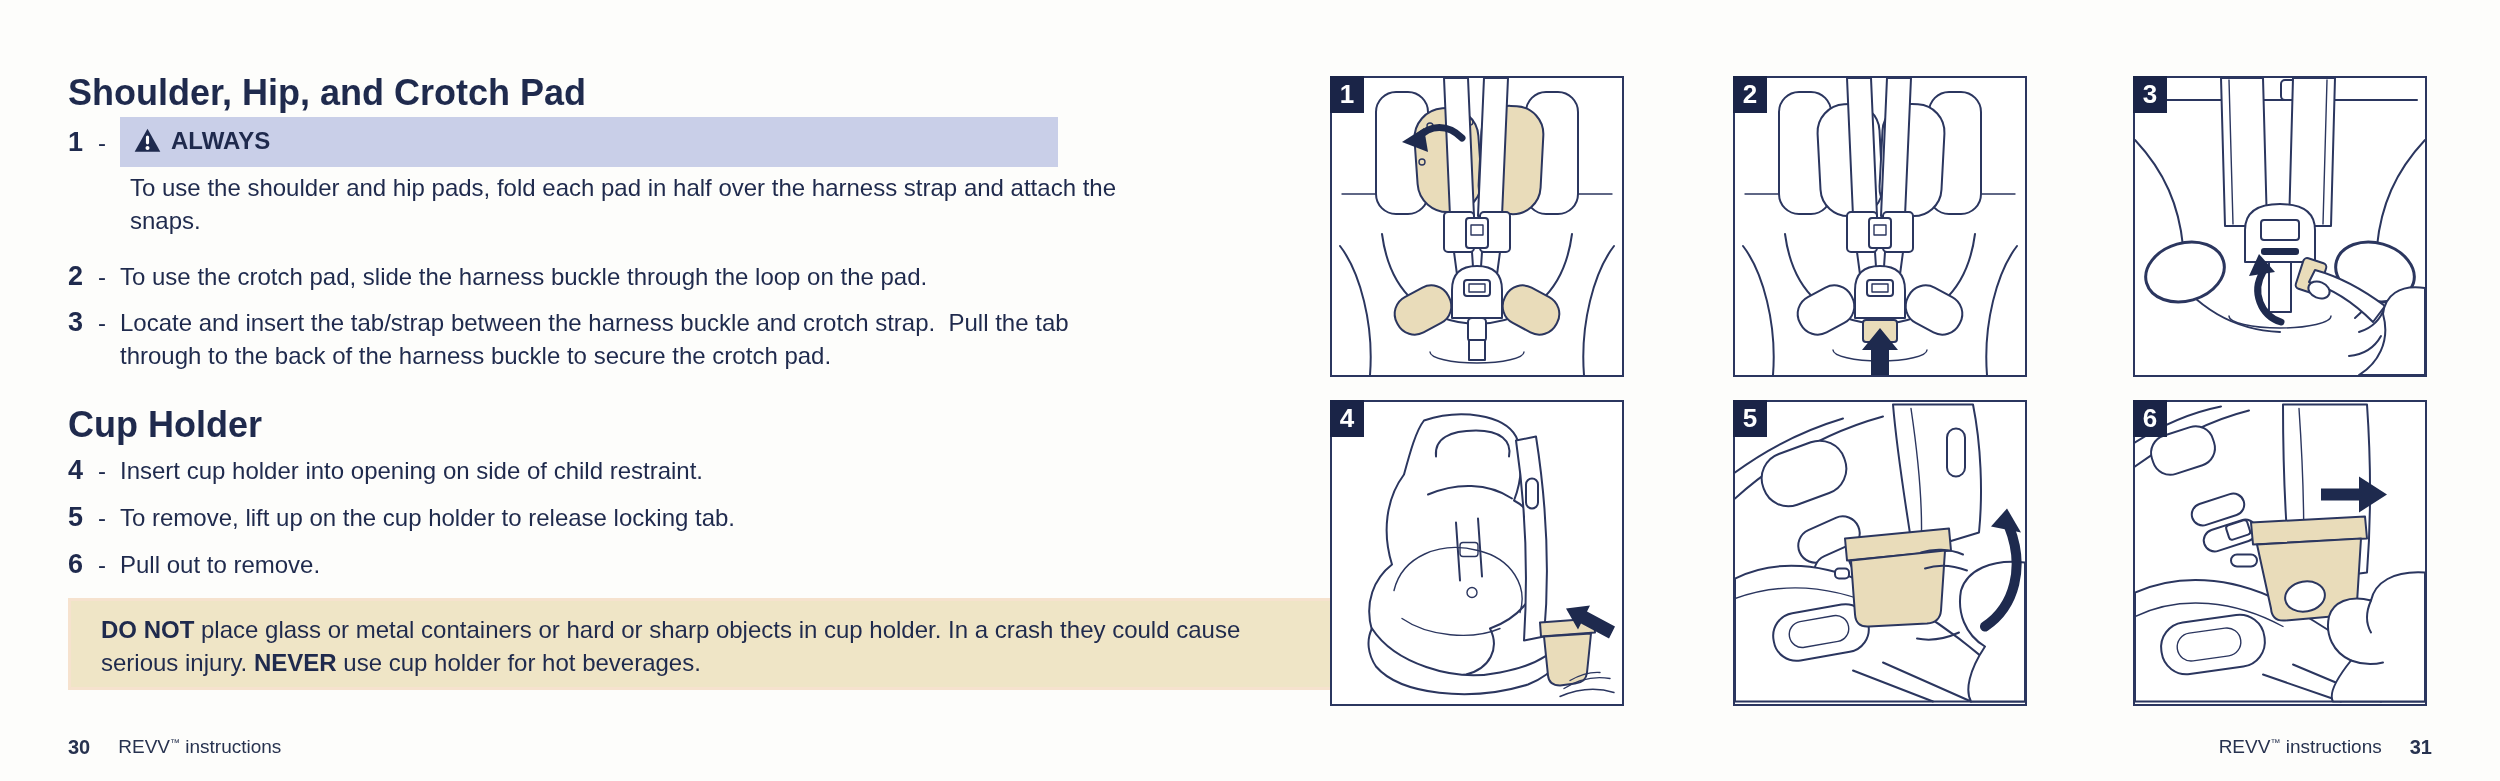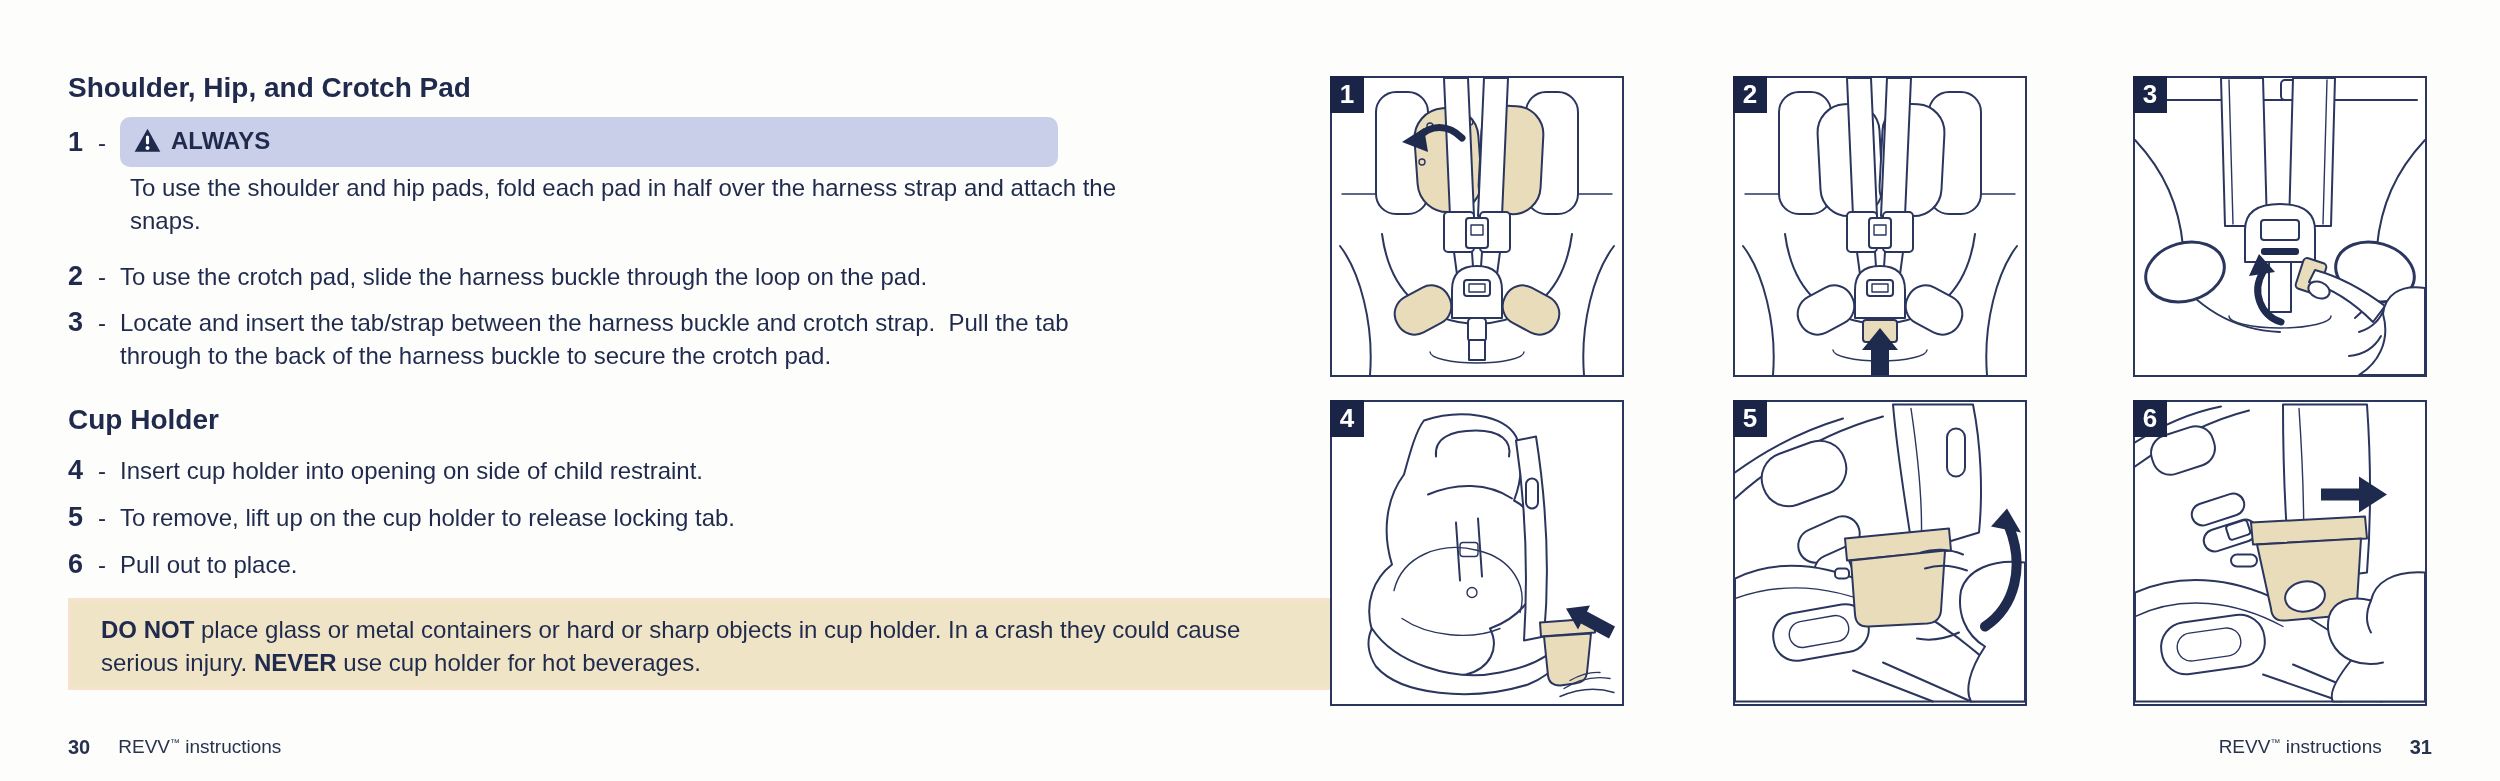--- a/index.html
+++ b/index.html
@@ -1,24 +1,24 @@
 <!DOCTYPE html>
 <html><head>
 <meta charset="utf-8">
 <style>
   html,body{margin:0;padding:0;background:#ffffff;}
   .canvas{position:relative;width:2500px;height:781px;background:#fdfdfb;
           font-family:"Liberation Sans",sans-serif;color:#1f2a4d;overflow:hidden;}
-  h1.h,h2.h{position:absolute;left:68px;margin:0;font-size:28px;font-weight:bold;color:#1f2a4d;}
+  h1.h,h2.h{position:absolute;left:68px;margin:0;font-size:36px;font-weight:bold;color:#1f2a4d;}
   .item{position:absolute;left:68px;display:flex;align-items:baseline;font-size:24px;line-height:33px;}
   .num{display:inline-block;width:30px;font-weight:bold;font-size:27px;flex:none;}
   .dash{display:inline-block;width:22px;text-align:left;font-size:24px;flex:none;}
   .itx{display:block;}
   .hl{display:flex;align-items:center;background:#c9cfe8;height:50px;width:938px;
-      padding:0 0 3px 14px;box-sizing:border-box;border-radius:10px;}
+      padding:0 0 3px 14px;box-sizing:border-box;}
   .hl b{margin:0 8px 0 10px;}
   .warn-tri{width:27px;height:25px;flex:none;display:block;}
   .sub{position:absolute;left:130px;width:1045px;margin:0;font-size:24px;line-height:33px;}
   .warnbox{position:absolute;left:68px;top:598px;width:1294px;height:92px;box-sizing:border-box;
            background:#efe5c6;border:3px solid #f6e2ce;padding:12px 46px 0 30px;
            font-size:24px;line-height:33px;}
   .footer{position:absolute;top:736px;display:flex;align-items:flex-start;font-size:19px;color:#27324f;}
   .footer .pgnum{font-weight:bold;font-size:20px;}
   .footer.fl{left:68px;}
   .footer.fl .brandwrap{margin-left:28px;}
@@ -86,21 +86,21 @@
 
     <div class="item" style="top:501px">
       <span class="num">5</span>
       <span class="dash">-</span>
       <span class="itx">To remove, lift up on the cup holder to release locking tab.</span>
     </div>
 
     <div class="item" style="top:548px">
       <span class="num">6</span>
       <span class="dash">-</span>
-      <span class="itx">Pull out to place.</span>
+      <span class="itx">Pull out to remove.</span>
     </div>
 
     <div class="warnbox">
       <b>DO NOT</b><span> place glass or metal containers or hard or sharp objects in cup holder. In a crash they could cause serious injury. </span><b>NEVER</b><span> use cup holder for hot beverages.</span>
     </div>
 
     <div class="footer fl">
       <span class="pgnum">30</span>
       <span class="brandwrap"><span>REVV</span><sup class="tm">™</sup><span> instructions</span></span>
     </div>

